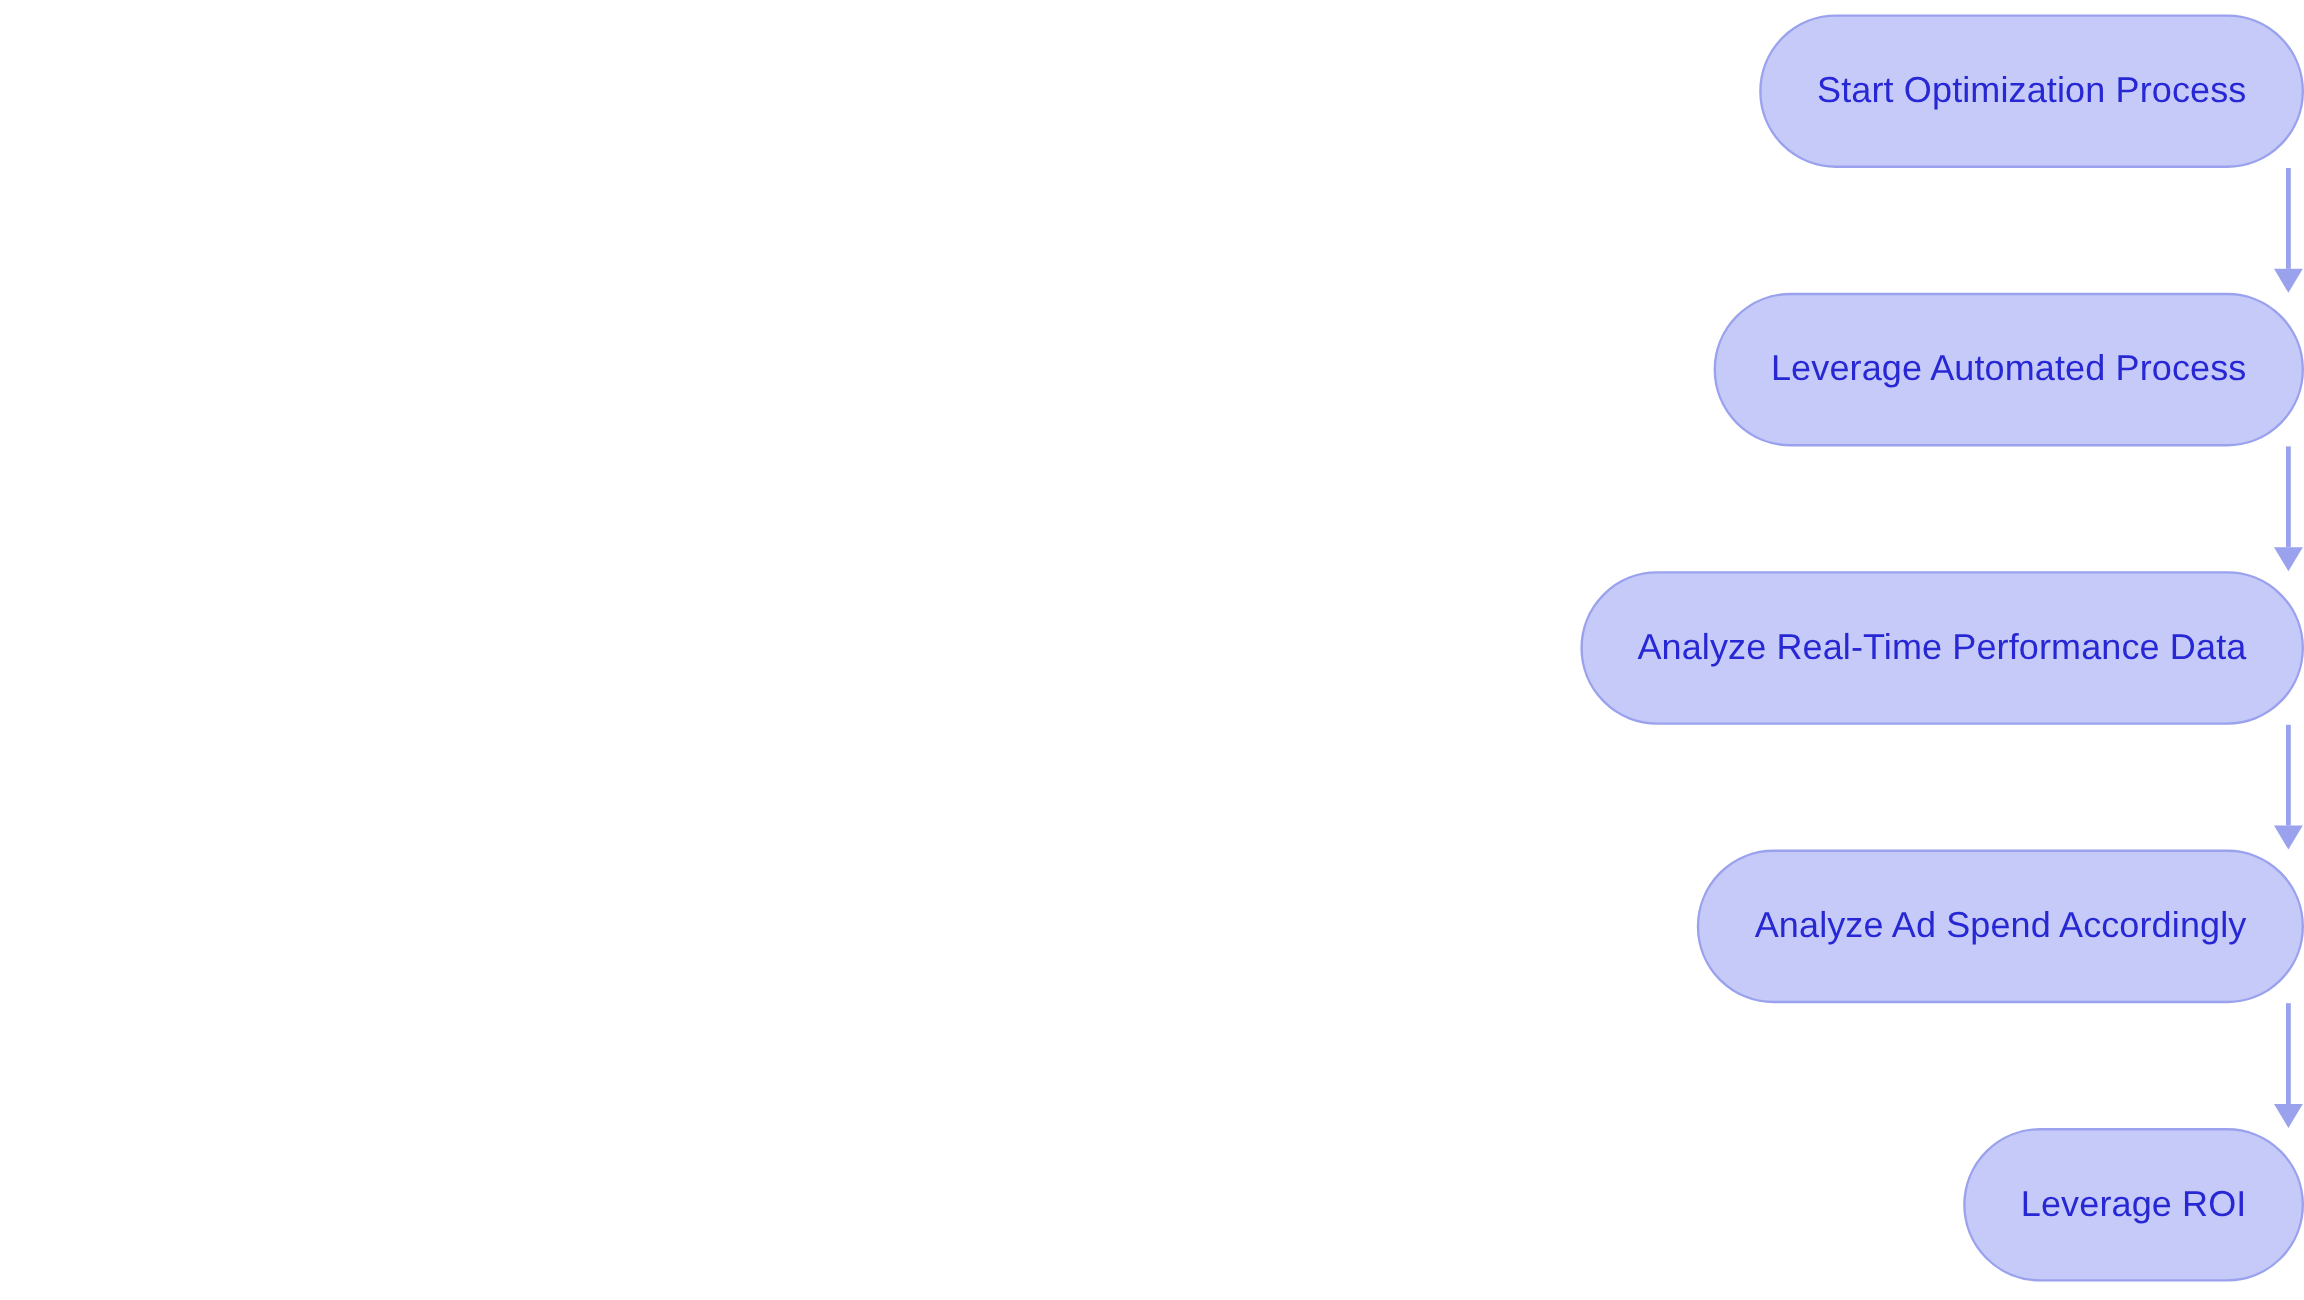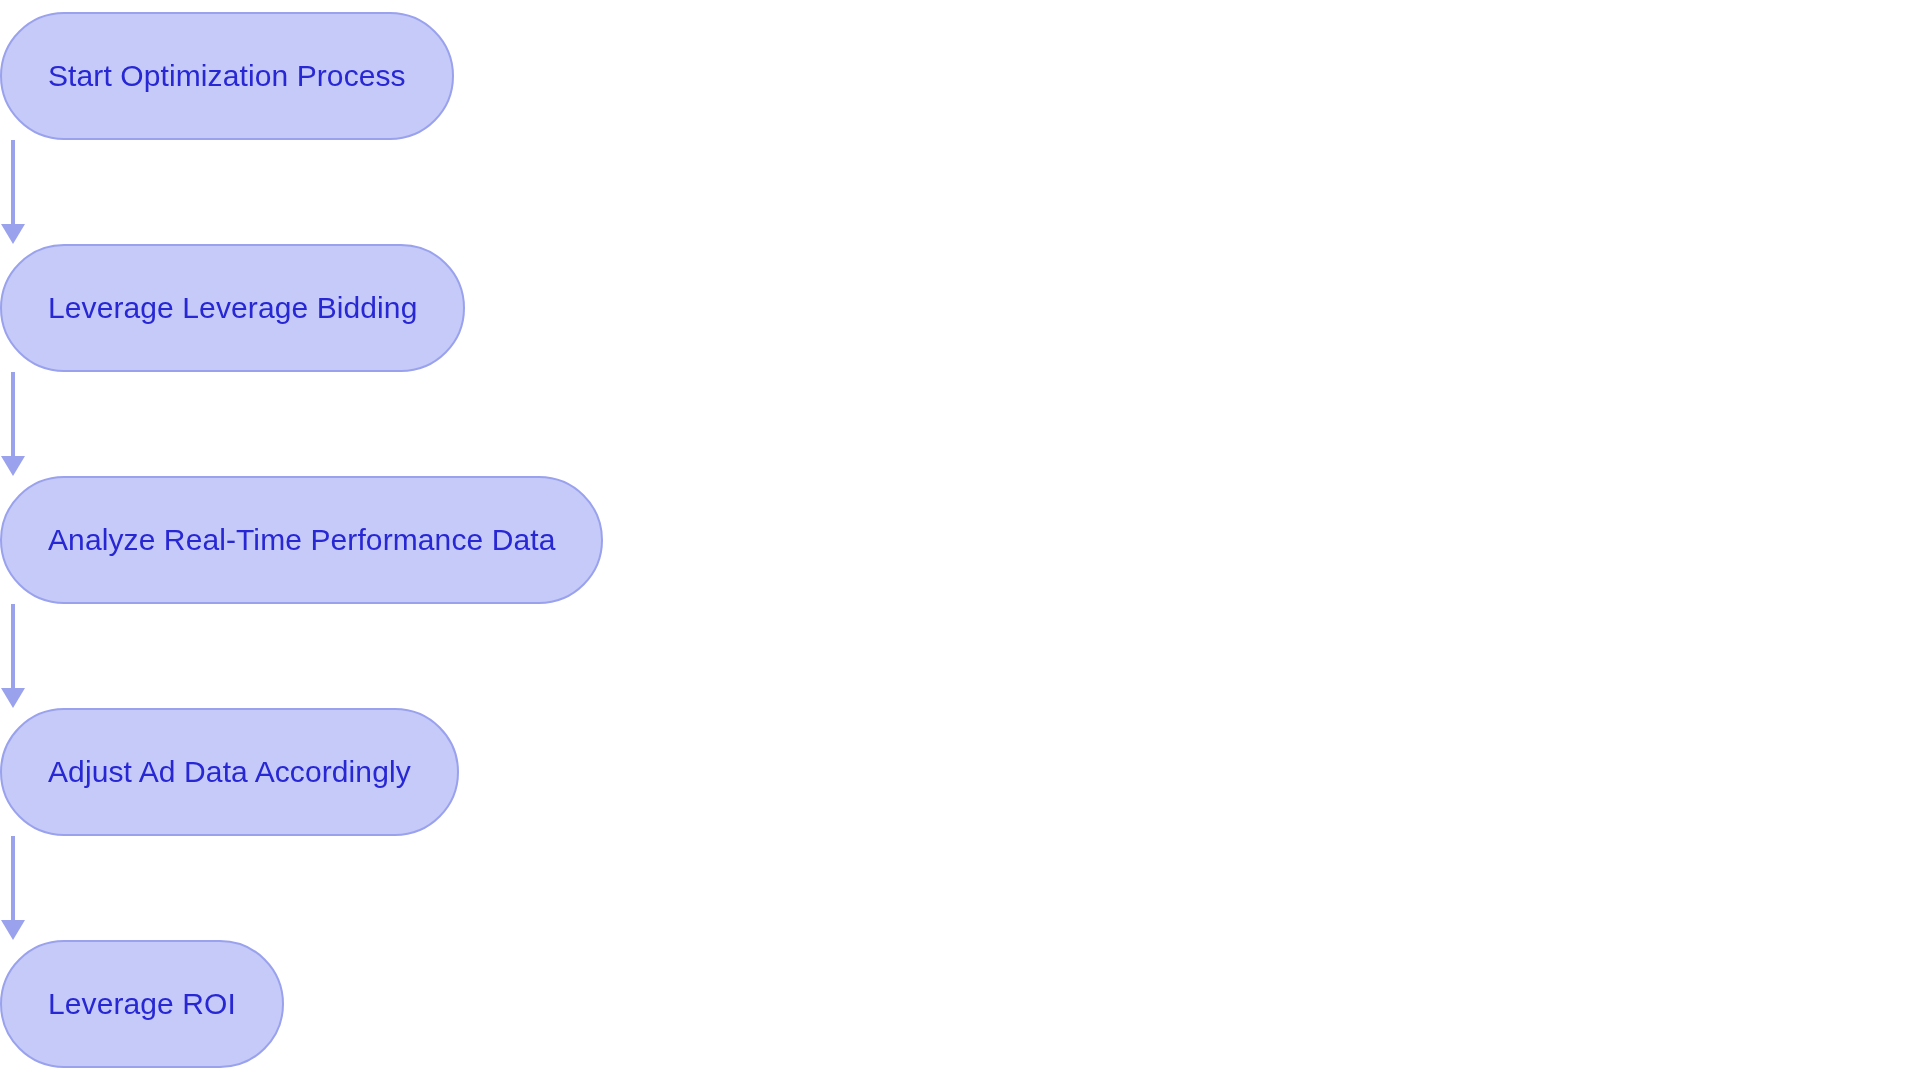--- a/index.html
+++ b/index.html
@@ -23,21 +23,21 @@
   }
 
   .flow-column {
     position: absolute;
     left: 0;
     top: 0;
     width: 1920px;
     height: 1083px;
     display: flex;
     flex-direction: column;
-    align-items: flex-start;
+    align-items: flex-end;
     justify-content: flex-start;
     padding-top: 12px;
     box-sizing: border-box;
   }
 
   .flow-node {
     box-sizing: border-box;
     height: 128px;
     background: #c5caf8;
     border: 2px solid #9aa2ee;
@@ -96,39 +96,39 @@
     <div class="flow-node">
       <span class="flow-node-label">Start Optimization Process</span>
     </div>
 
     <div class="flow-edge">
       <div class="flow-edge-line"></div>
       <div class="flow-edge-arrowhead"></div>
     </div>
 
     <div class="flow-node">
-      <span class="flow-node-label">Leverage Leverage Bidding</span>
+      <span class="flow-node-label">Leverage Automated Process</span>
     </div>
 
     <div class="flow-edge">
       <div class="flow-edge-line"></div>
       <div class="flow-edge-arrowhead"></div>
     </div>
 
     <div class="flow-node">
       <span class="flow-node-label">Analyze Real-Time Performance Data</span>
     </div>
 
     <div class="flow-edge">
       <div class="flow-edge-line"></div>
       <div class="flow-edge-arrowhead"></div>
     </div>
 
     <div class="flow-node">
-      <span class="flow-node-label">Adjust Ad Data Accordingly</span>
+      <span class="flow-node-label">Analyze Ad Spend Accordingly</span>
     </div>
 
     <div class="flow-edge">
       <div class="flow-edge-line"></div>
       <div class="flow-edge-arrowhead"></div>
     </div>
 
     <div class="flow-node">
       <span class="flow-node-label">Leverage ROI</span>
     </div>

